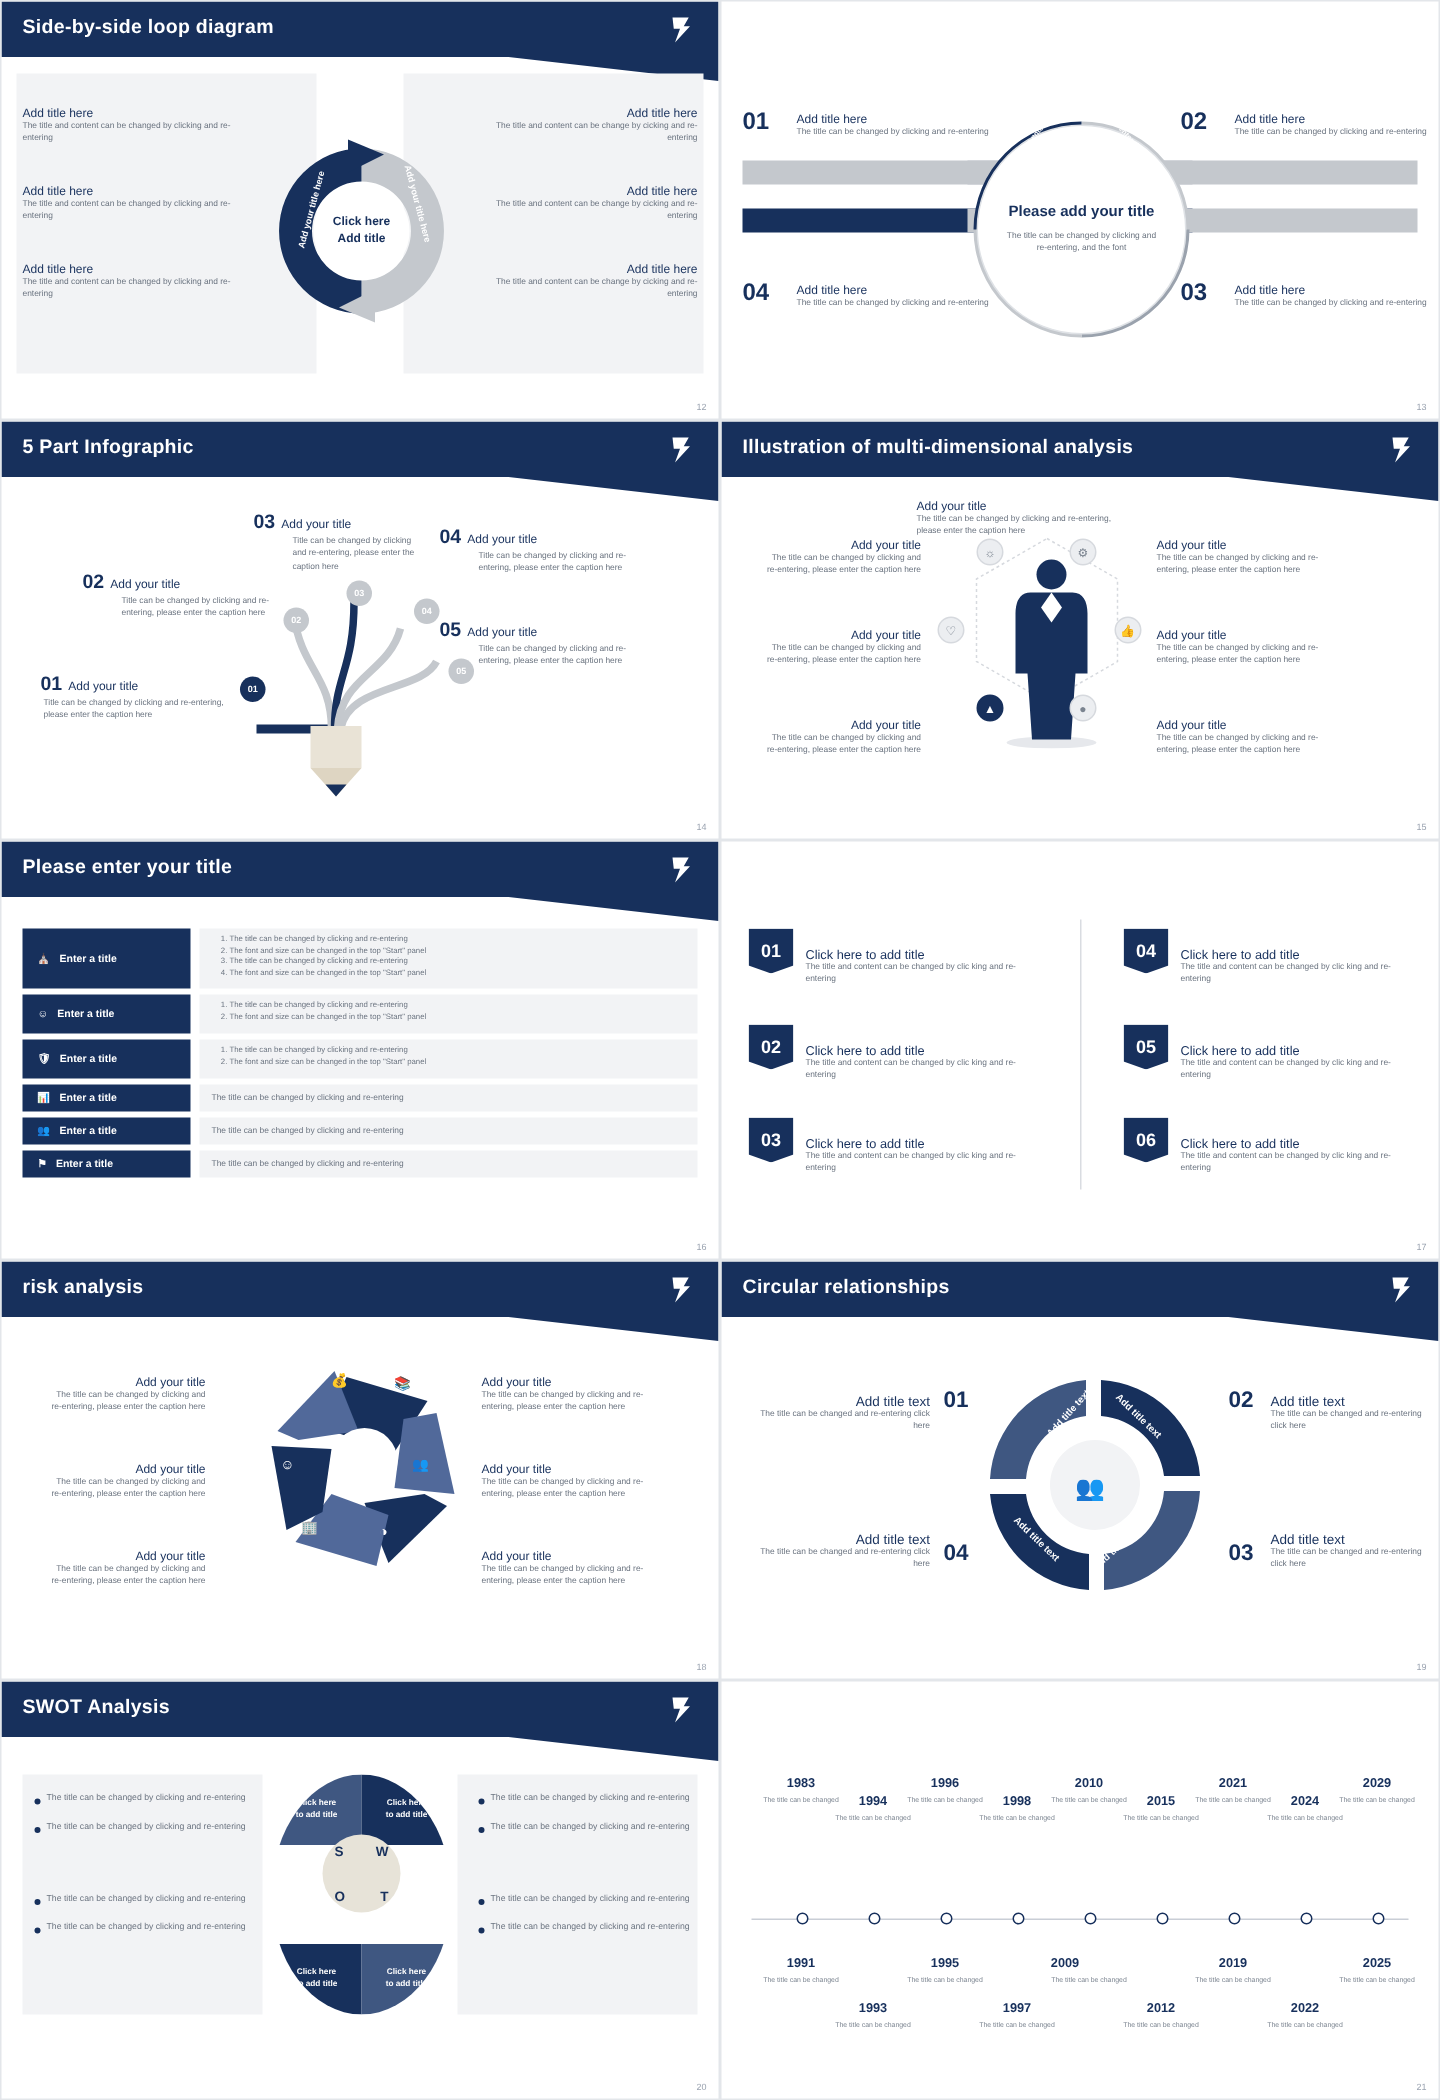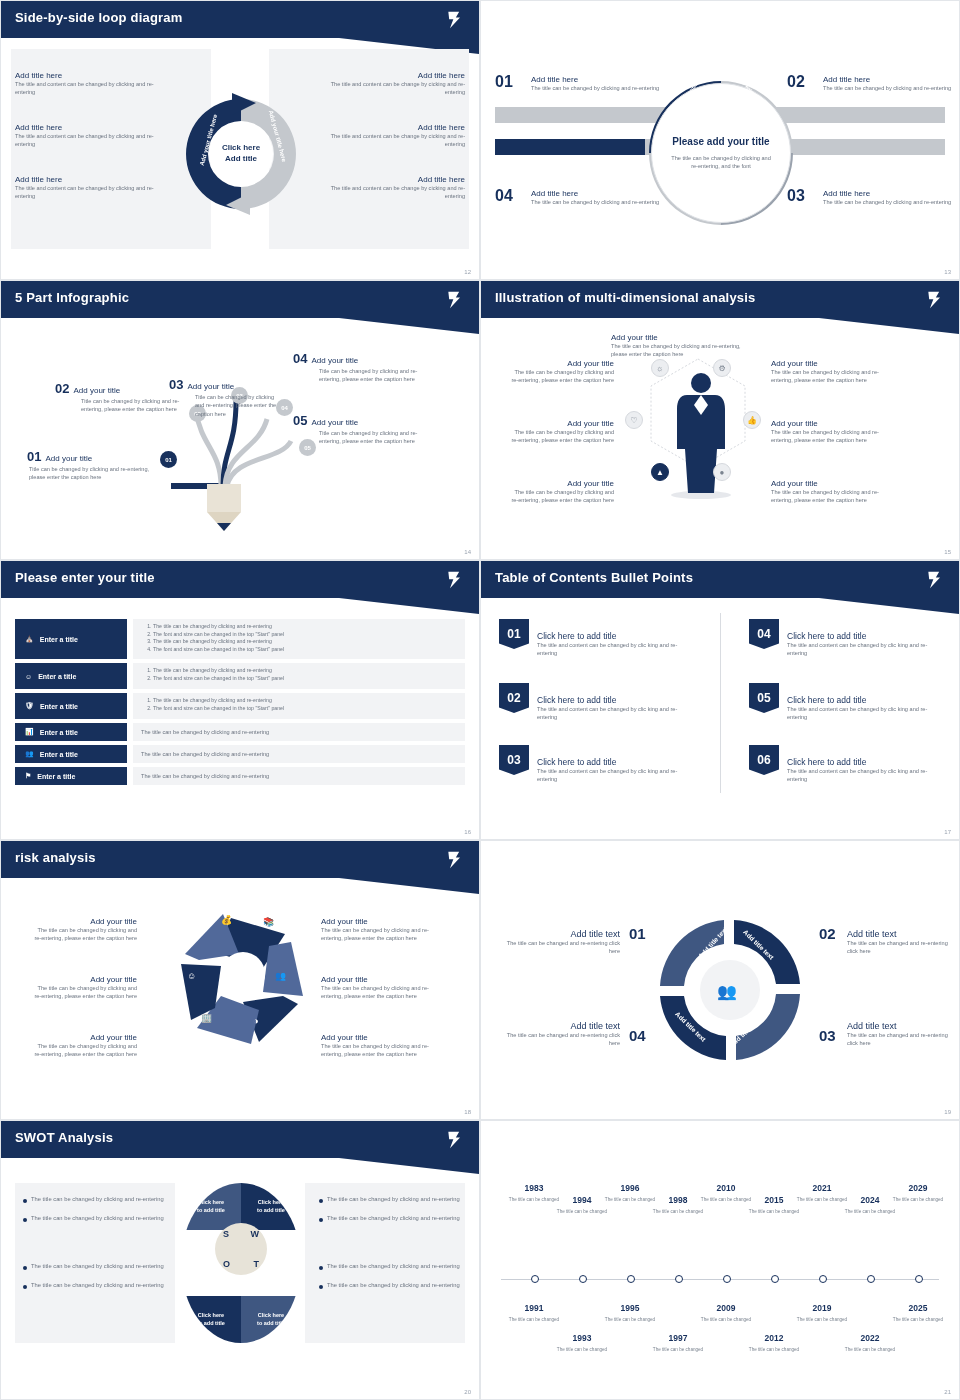--- a/index.html
+++ b/index.html
@@ -287,21 +287,21 @@
       </div>
 
       <div class="lbl" style="left:26px; top:126px; width:140px;">
         <span class="lblno">01</span><span class="txt-h">Add your title</span>
         <div class="txt-b" style="margin-left:2px">Title can be changed by clicking and re-entering, please enter the caption here</div>
       </div>
       <div class="lbl" style="left:54px; top:58px; width:135px;">
         <span class="lblno">02</span><span class="txt-h">Add your title</span>
         <div class="txt-b" style="margin-left:26px">Title can be changed by clicking and re-entering, please enter the caption here</div>
       </div>
-      <div class="lbl" style="left:168px; top:18px; width:115px;margin-top:36px;">
+      <div class="lbl" style="left:168px; top:18px; width:115px;">
         <span class="lblno">03</span><span class="txt-h">Add your title</span>
         <div class="txt-b" style="margin-left:26px">Title can be changed by clicking and re-entering, please enter the caption here</div>
       </div>
       <div class="lbl" style="left:292px; top:28px; width:125px;">
         <span class="lblno">04</span><span class="txt-h">Add your title</span>
         <div class="txt-b" style="margin-left:26px">Title can be changed by clicking and re-entering, please enter the caption here</div>
       </div>
       <div class="lbl" style="left:292px; top:90px; width:125px;">
         <span class="lblno">05</span><span class="txt-h">Add your title</span>
         <div class="txt-b" style="margin-left:26px">Title can be changed by clicking and re-entering, please enter the caption here</div>
@@ -438,26 +438,20 @@
         </div>
         <div class="rt" style="display:flex;align-items:center;">
           <span class="txt-b">The title can be changed by clicking and re-entering</span>
         </div>
       </div>
     </div>
     <div class="pg">16</div>
   </div>
 
   <div class="slide s17">
-    <div class="band">
-      <div class="title">Table of Contents Bullet Points</div>
-      <svg class="logo" viewBox="0 0 24 24">
-        <path d="M4 2 h13 l-4 7 h5 l-12 13 4-11 h-5z" fill="#ffffff"></path>
-      </svg>
-    </div>
     <div class="body">
       <div class="divider"></div>
 
       <div class="cell" style="left:18px; top:18px;">
         <div class="badge">01</div>
         <div class="ct">
           <div class="txt-h" style="font-size:8.5px">Click here to add title</div>
           <div class="txt-b">The title and content can be changed by clic king and re-entering</div>
         </div>
       </div>
@@ -549,20 +543,26 @@
       </div>
       <div class="cap r" style="left:320px; top:152px; width:110px;">
         <div class="txt-h">Add your title</div>
         <div class="txt-b">The title can be changed by clicking and re-entering, please enter the caption here</div>
       </div>
     </div>
     <div class="pg">18</div>
   </div>
 
   <div class="slide s19">
+    <div class="band">
+      <div class="title">Circular relationships</div>
+      <svg class="logo" viewBox="0 0 24 24">
+        <path d="M4 2 h13 l-4 7 h5 l-12 13 4-11 h-5z" fill="#ffffff"></path>
+      </svg>
+    </div>
     <div class="body">
       <svg style="position:absolute;left:172px;top:32px" width="155" height="155" viewBox="0 0 155 155">
         <g transform="translate(77,77)">
           <path d="M4,-70 A70 70 0 0 1 70,-6 L46,-6 A46 46 0 0 0 4,-46 Z" fill="#17305c"></path>
           <path d="M70,4 A70 70 0 0 1 6,70 L6,46 A46 46 0 0 0 46,4 Z" fill="#3f5781"></path>
           <path d="M-4,70 A70 70 0 0 1 -70,6 L-46,6 A46 46 0 0 0 -4,46 Z" fill="#17305c"></path>
           <path d="M-70,-4 A70 70 0 0 1 -6,-70 L-6,-46 A46 46 0 0 0 -46,-4 Z" fill="#3f5781"></path>
           <circle r="40" fill="#ffffff"></circle>
           <circle r="30" fill="#f2f3f5"></circle>
         </g>
@@ -708,21 +708,21 @@
       <div class="dot" style="left:434px;"></div>
 
       <div class="yr" style="left:30px;  top:142px;">1991</div>
       <div class="dsc" style="left:27px;  top:156px;">The title can be changed</div>
       <div class="yr" style="left:78px;  top:172px;">1993</div>
       <div class="dsc" style="left:75px;  top:186px;">The title can be changed</div>
       <div class="yr" style="left:126px; top:142px;">1995</div>
       <div class="dsc" style="left:123px; top:156px;">The title can be changed</div>
       <div class="yr" style="left:174px; top:172px;">1997</div>
       <div class="dsc" style="left:171px; top:186px;">The title can be changed</div>
-      <div class="yr" style="left:222px; top:142px;">2009</div>
+      <div class="yr" style="left:206px; top:142px;">2009</div>
       <div class="dsc" style="left:219px; top:156px;">The title can be changed</div>
       <div class="yr" style="left:270px; top:172px;">2012</div>
       <div class="dsc" style="left:267px; top:186px;">The title can be changed</div>
       <div class="yr" style="left:318px; top:142px;">2019</div>
       <div class="dsc" style="left:315px; top:156px;">The title can be changed</div>
       <div class="yr" style="left:366px; top:172px;">2022</div>
       <div class="dsc" style="left:363px; top:186px;">The title can be changed</div>
       <div class="yr" style="left:414px; top:142px;">2025</div>
       <div class="dsc" style="left:411px; top:156px;">The title can be changed</div>
     </div>

